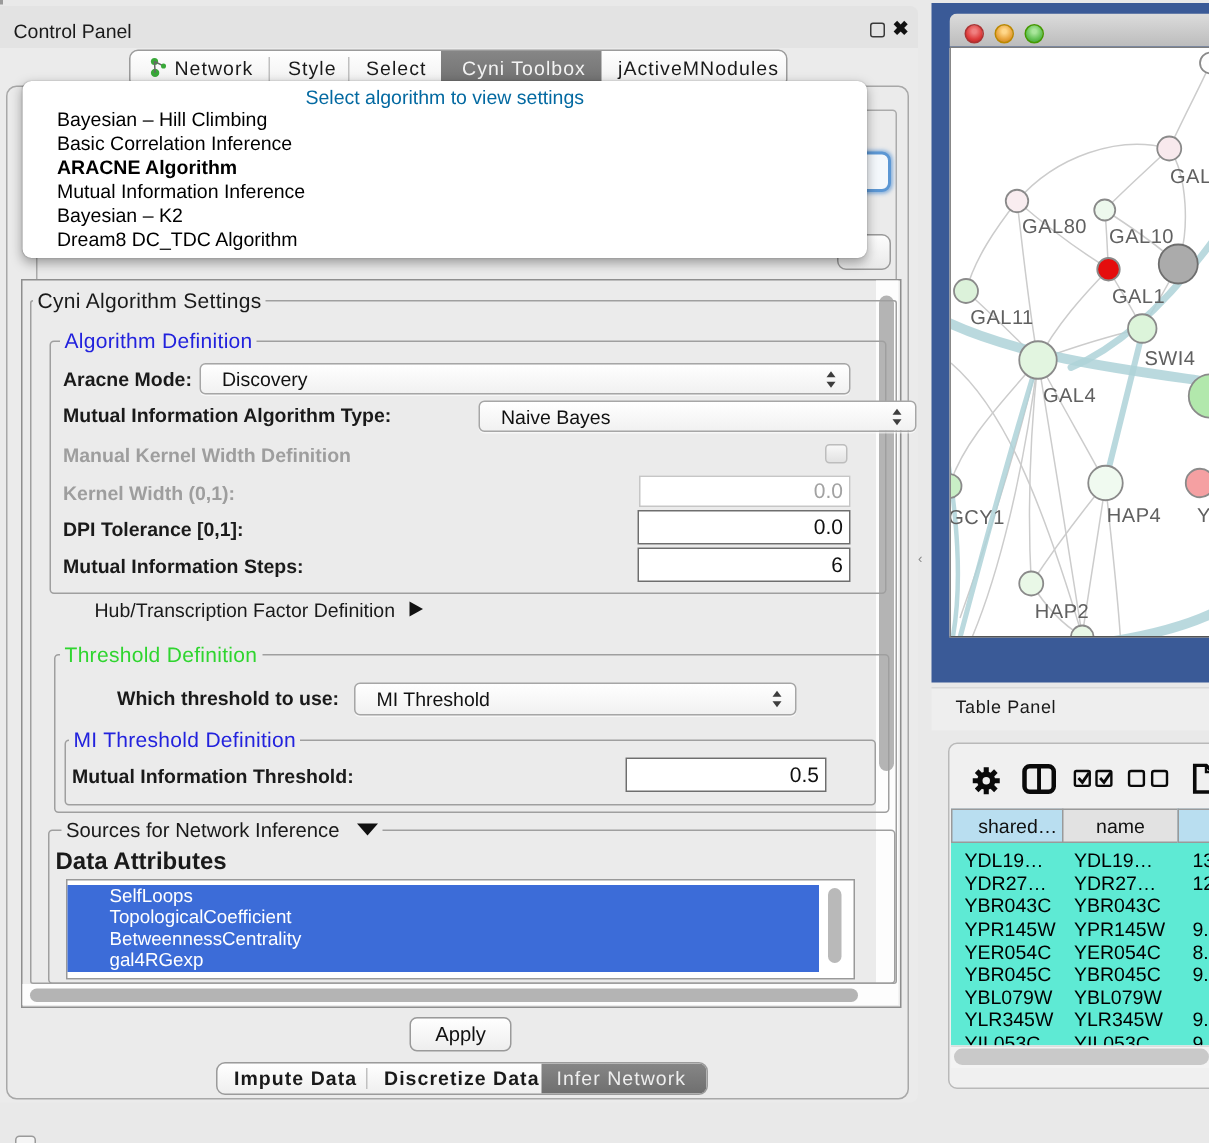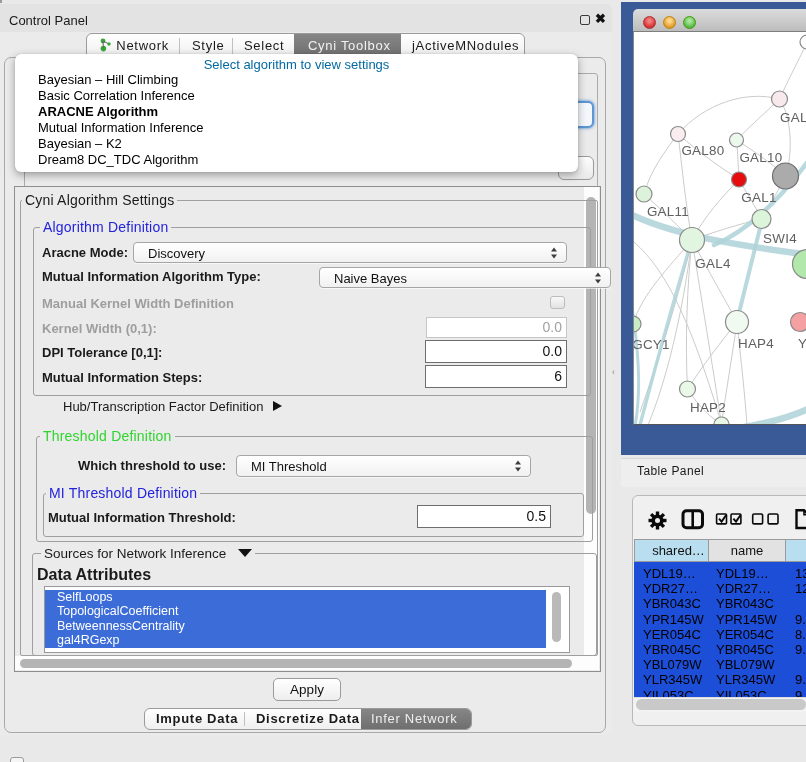--- a/index.html
+++ b/index.html
@@ -102,21 +102,21 @@
   <span class="gt" style="left:2px;color:#2222dd;">MI Threshold Definition</span>
 </div>
 <div class="blbl" style="left:48px;top:510px;">Mutual Information Threshold:</div>
 <div class="fld" style="left:417px;top:505px;width:134px;height:23px;border:1.5px solid #6e6e6e;line-height:20px;padding-right:4px;">0.5</div>
 
 <div class="grp" style="left:32px;top:553px;width:546px;height:101px;">
   <span class="gt" style="left:8px;color:#1a1a1a;font-size:13.5px;letter-spacing:0;">Sources for Network Inference&nbsp;&nbsp;&nbsp;<span style="display:inline-block;width:0;height:0;border-left:7.5px solid transparent;border-right:7.5px solid transparent;border-top:8px solid #111;vertical-align:1px;"></span></span>
 </div>
 <div class="blbl" style="left:37px;top:566px;font-size:16px;">Data Attributes</div>
 <div class="abs" style="left:44px;top:586px;width:526px;height:67px;border:1px solid #999;background:#fff;box-sizing:border-box;">
-  <div class="abs" style="left:0;top:3px;width:501px;height:58px;background:#3c6cd8;color:#fff;font-size:12.5px;line-height:14.4px;padding-left:12px;box-sizing:border-box;">SelfLoops<br>TopologicalCoefficient<br>BetweennessCentrality<br>gal4RGexp</div>
+  <div class="abs" style="left:0;top:3px;width:501px;height:58px;background:#3c6cd8;color:#fff;font-size:12.5px;line-height:14.4px;padding-left:28px;box-sizing:border-box;">SelfLoops<br>TopologicalCoefficient<br>BetweennessCentrality<br>gal4RGexp</div>
   <div class="abs" style="right:8px;top:5px;width:9px;height:50px;background:#b9b9b9;border-radius:5px;"></div>
 </div>
 
 <div class="abs" style="left:273px;top:678px;width:66px;height:21px;border:1px solid #9a9a9a;border-radius:5px;background:linear-gradient(#ffffff,#eeeeee);text-align:center;font-size:13.5px;color:#111;line-height:21px;">Apply</div>
 
 <div class="abs" id="bottabs" style="left:144px;top:708px;width:326px;height:20px;border:1px solid #9b9b9b;border-radius:6px;background:linear-gradient(#ffffff,#efefef);overflow:hidden;">
   <div class="abs" style="left:216px;top:0;width:110px;height:20px;background:linear-gradient(#868686,#6f6f6f);"></div>
   <div class="abs" style="left:99px;top:3px;width:1px;height:14px;background:#c0c0c0;"></div>
   <div class="abs tabtxt" style="left:11px;top:2px;font-weight:bold;">Impute Data</div>
   <div class="abs tabtxt" style="left:111px;top:2px;font-weight:bold;">Discretize Data</div>
@@ -236,21 +236,21 @@
     </g>
   </svg>
 </div>
 
 <div class="abs" style="left:634px;top:539px;width:172px;height:23px;font-size:13px;color:#111;">
   <div class="abs" style="left:0;top:0;width:75px;height:23px;background:#b9def0;border:1px solid #9a9a9a;box-sizing:border-box;text-align:center;line-height:21px;padding-left:14px;">shared…</div>
   <div class="abs" style="left:74px;top:0;width:78px;height:23px;background:#e2e2e2;border:1px solid #9a9a9a;box-sizing:border-box;text-align:center;line-height:21px;">name</div>
   <div class="abs" style="left:151px;top:0;width:40px;height:23px;background:#b9def0;border:1px solid #9a9a9a;box-sizing:border-box;"></div>
 </div>
 
-<div class="abs" style="left:634px;top:562px;width:172px;height:135px;background:#1d4ed8;overflow:hidden;font-size:13px;color:#000;">
+<div class="abs" style="left:634px;top:562px;width:172px;height:135px;background:#5eead4;overflow:hidden;font-size:13px;color:#000;">
   <div style="position:absolute;left:9px;top:4px;line-height:15.2px;">YDL19…<br>YDR27…<br>YBR043C<br>YPR145W<br>YER054C<br>YBR045C<br>YBL079W<br>YLR345W<br>YIL053C</div>
   <div style="position:absolute;left:82px;top:4px;line-height:15.2px;">YDL19…<br>YDR27…<br>YBR043C<br>YPR145W<br>YER054C<br>YBR045C<br>YBL079W<br>YLR345W<br>YIL053C</div>
   <div style="position:absolute;left:161px;top:4px;line-height:15.2px;">13<br>12<br>&nbsp;<br>9.<br>8.<br>9.<br>&nbsp;<br>9.<br>9.</div>
 </div>
 
 <div class="abs" style="left:634px;top:697px;width:172px;height:14px;background:#f3f3f3;border-top:1px solid #ddd;"></div>
 <div class="abs" style="left:636px;top:699px;width:170px;height:11px;background:#c9c9c9;border-radius:6px;"></div>
 
 <div class="abs" style="left:10px;top:757px;width:12px;height:10px;border:1.5px solid #9a9a9a;border-radius:3px;background:#f5f5f5;"></div>
 <div class="abs" style="left:0;top:0;width:2px;height:3px;background:#9a9a9a;"></div>

